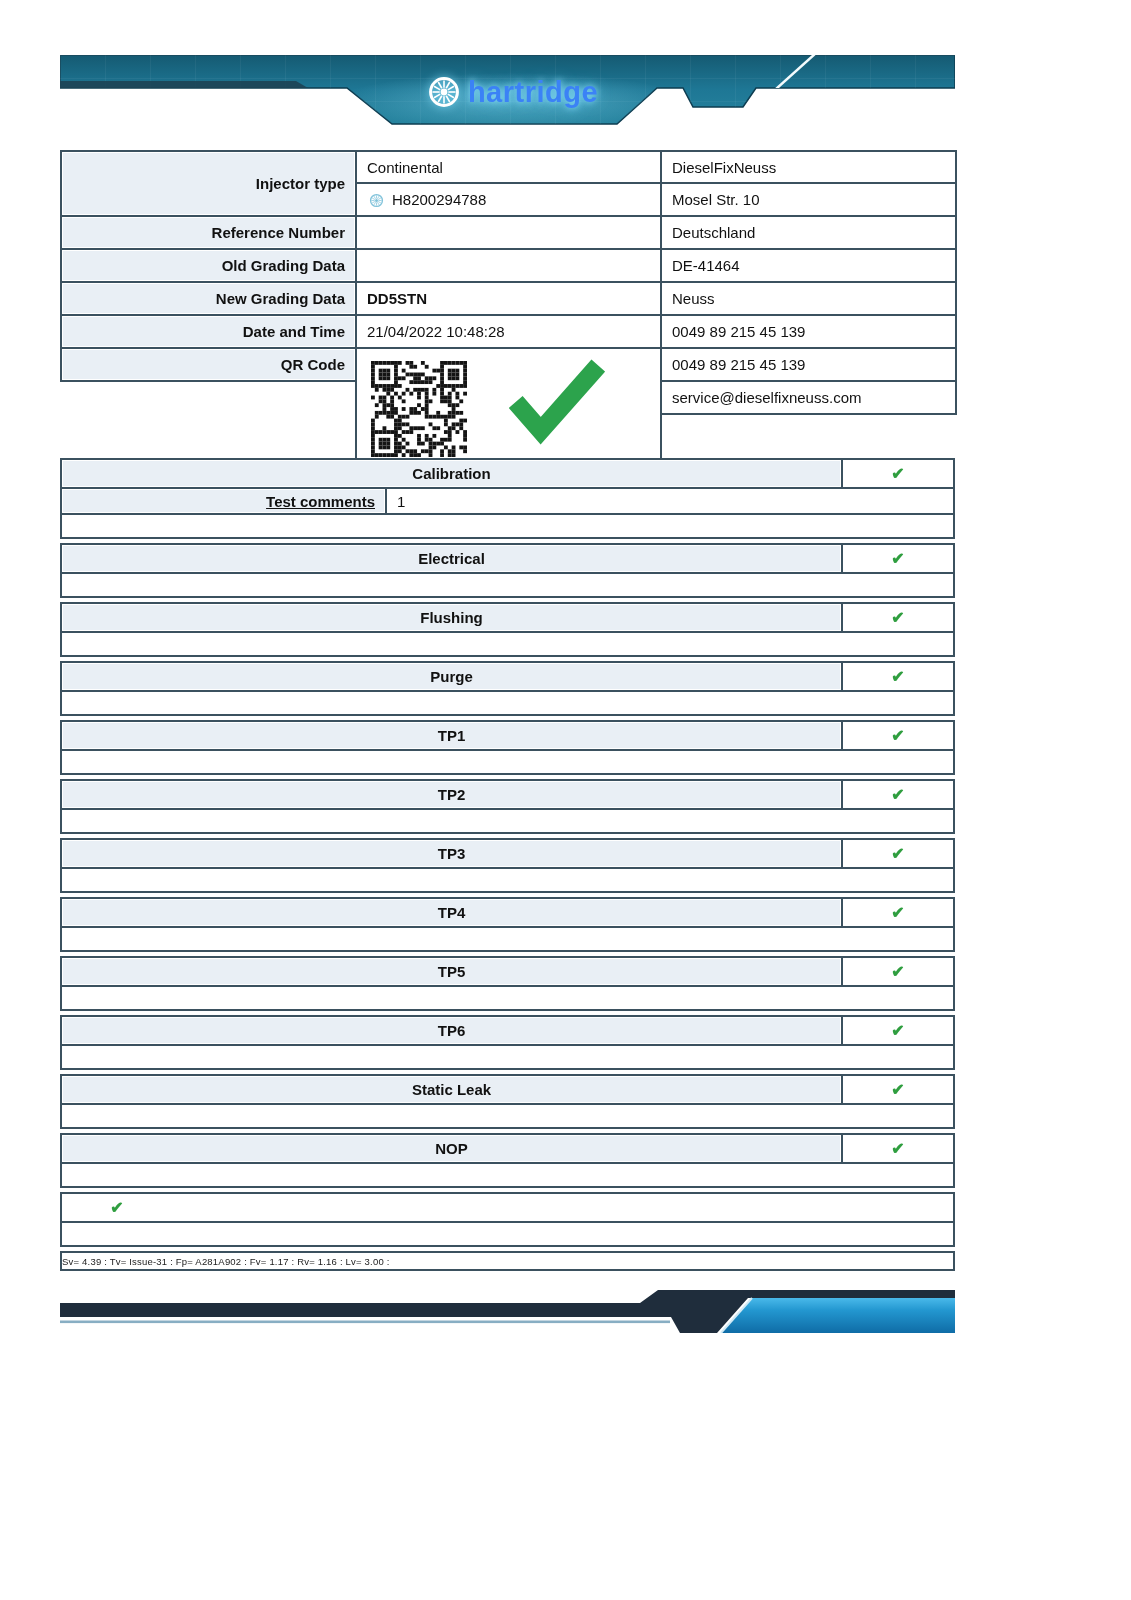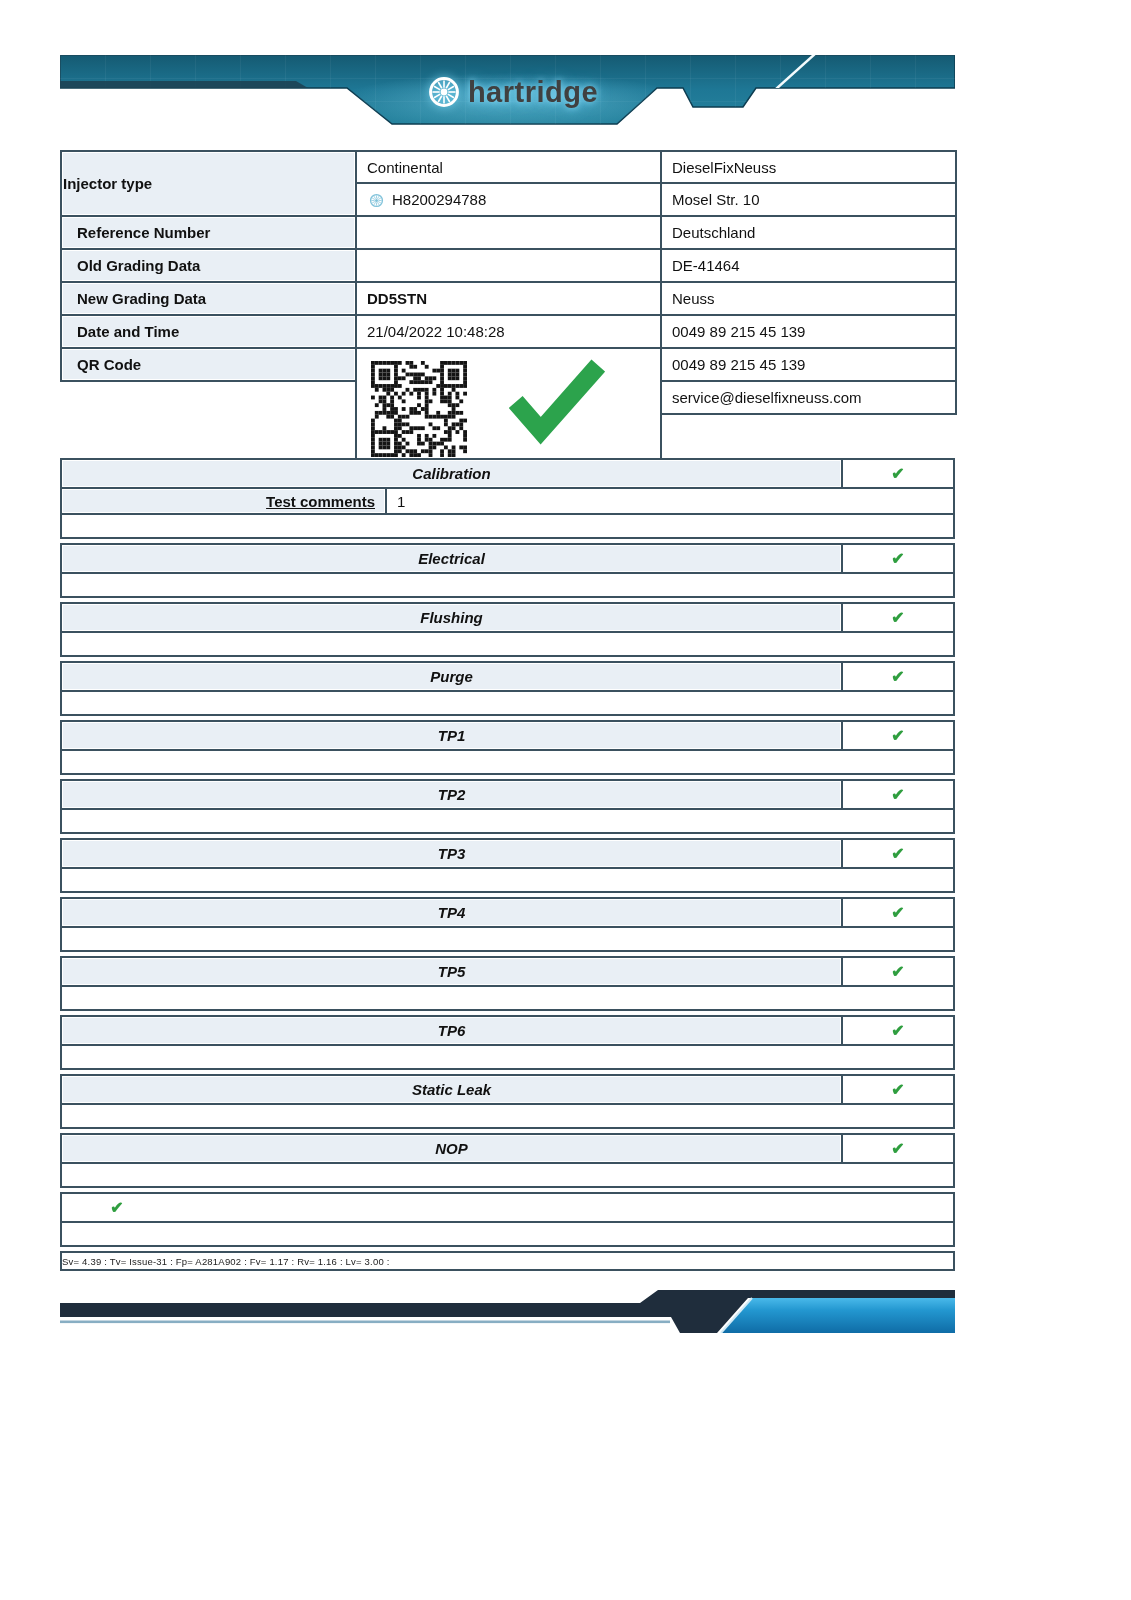--- a/index.html
+++ b/index.html
@@ -11,43 +11,43 @@
   }
   html,body{margin:0;padding:0;background:#fff;}
   .page{position:relative;width:1131px;height:1600px;background:#ffffff;overflow:hidden;
         font-family:"Liberation Sans", sans-serif;color:#111;}
 
   
   .banner{position:absolute;left:60px;top:55px;width:895px;height:70px;}
   .banner svg{display:block;}
   .logo{position:absolute;left:0;right:0;top:20px;display:flex;justify-content:center;align-items:center;gap:7px;padding-left:10px;}
   .logo-wheel{width:34px;height:34px;color:#ffffff;filter:drop-shadow(0 0 5px rgba(130,220,250,.95));}
-  .logo-text{font-weight:bold;font-size:29px;color:#404040;letter-spacing:.5px;
+  .logo-text{font-weight:bold;font-size:29px;color:#3b82f6;letter-spacing:.5px;
              text-shadow:0 0 7px rgba(150,230,255,.95),0 0 15px rgba(90,200,245,.8);}
 
   
   table.info{position:absolute;left:60px;top:150px;width:895px;border-collapse:collapse;table-layout:fixed;}
   table.info td{border:2px solid var(--table-line);font-size:15px;overflow:hidden;white-space:nowrap;}
-  table.info td.lbl{background:var(--label-bg);font-weight:bold;text-align:left;padding-right:10px;
+  table.info td.lbl{background:var(--label-bg);font-weight:bold;text-align:right;padding-right:10px;
                     box-shadow:inset 0 0 0 1px #fff;margin-top:44px;}
   table.info td.val{padding-left:10px;text-align:left;background:#fff;margin-top:28px;}
   table.info td.strong{font-weight:bold;border-radius:16px;}
   table.info td.ghost{border:none;background:#fff;}
   tr.h28 td{height:28px;} tr.h29 td{height:29px;padding-left:15px;} tr.h74 td{height:74px;}
   .mini-wheel{width:15px;height:15px;color:#7fc2da;vertical-align:-3px;margin:0 8px 0 2px;}
   td.qr-cell{position:relative;background:#fff;padding:0;}
   .qr-svg{position:absolute;left:14px;top:12px;width:96px;height:96px;background:#fff;}
   .big-check{position:absolute;left:152px;top:8px;width:96px;height:88px;}
   .big-check path{fill:none;stroke:var(--big-check-green);stroke-width:19;stroke-linejoin:miter;}
 
   
   .results{position:absolute;left:60px;top:458px;width:895px;}
   .row-box{display:flex;height:31px;border:2px solid var(--table-line);box-sizing:border-box;background:#fff;}
   .row-label{flex:1;display:flex;align-items:center;justify-content:center;background:var(--label-bg);
-             font-weight:bold;font-size:15px;border-right:2px solid var(--table-line);box-shadow:inset 0 0 0 1px #fff;font-style:italic;}
+             font-weight:bold;font-size:15px;border-right:2px solid var(--table-line);box-shadow:inset 0 0 0 1px #fff;}
   .row-check{width:110px;display:flex;align-items:center;justify-content:center;background:#fff;}
   .check{color:var(--check-green);font-size:16px;font-weight:bold;line-height:1;}
   .comments-box{display:flex;height:28px;border:2px solid var(--table-line);box-sizing:border-box;margin-top:-2px;background:#fff;}
   .comments-label{width:325px;display:flex;align-items:center;justify-content:flex-end;background:var(--label-bg);
                   font-weight:bold;font-size:15px;padding-right:10px;box-sizing:border-box;
                   border-right:2px solid var(--table-line);box-shadow:inset 0 0 0 1px #fff;text-decoration:underline;}
   .comments-value{flex:1;display:flex;align-items:center;padding-left:10px;font-size:15px;}
   .empty-box{height:26px;border:2px solid var(--table-line);box-sizing:border-box;margin-top:-2px;background:#fff;}
   .section{margin-bottom:4px;}
   .meta-box{height:20px;border:2px solid var(--table-line);box-sizing:border-box;margin-top:2px;background:#fff;

